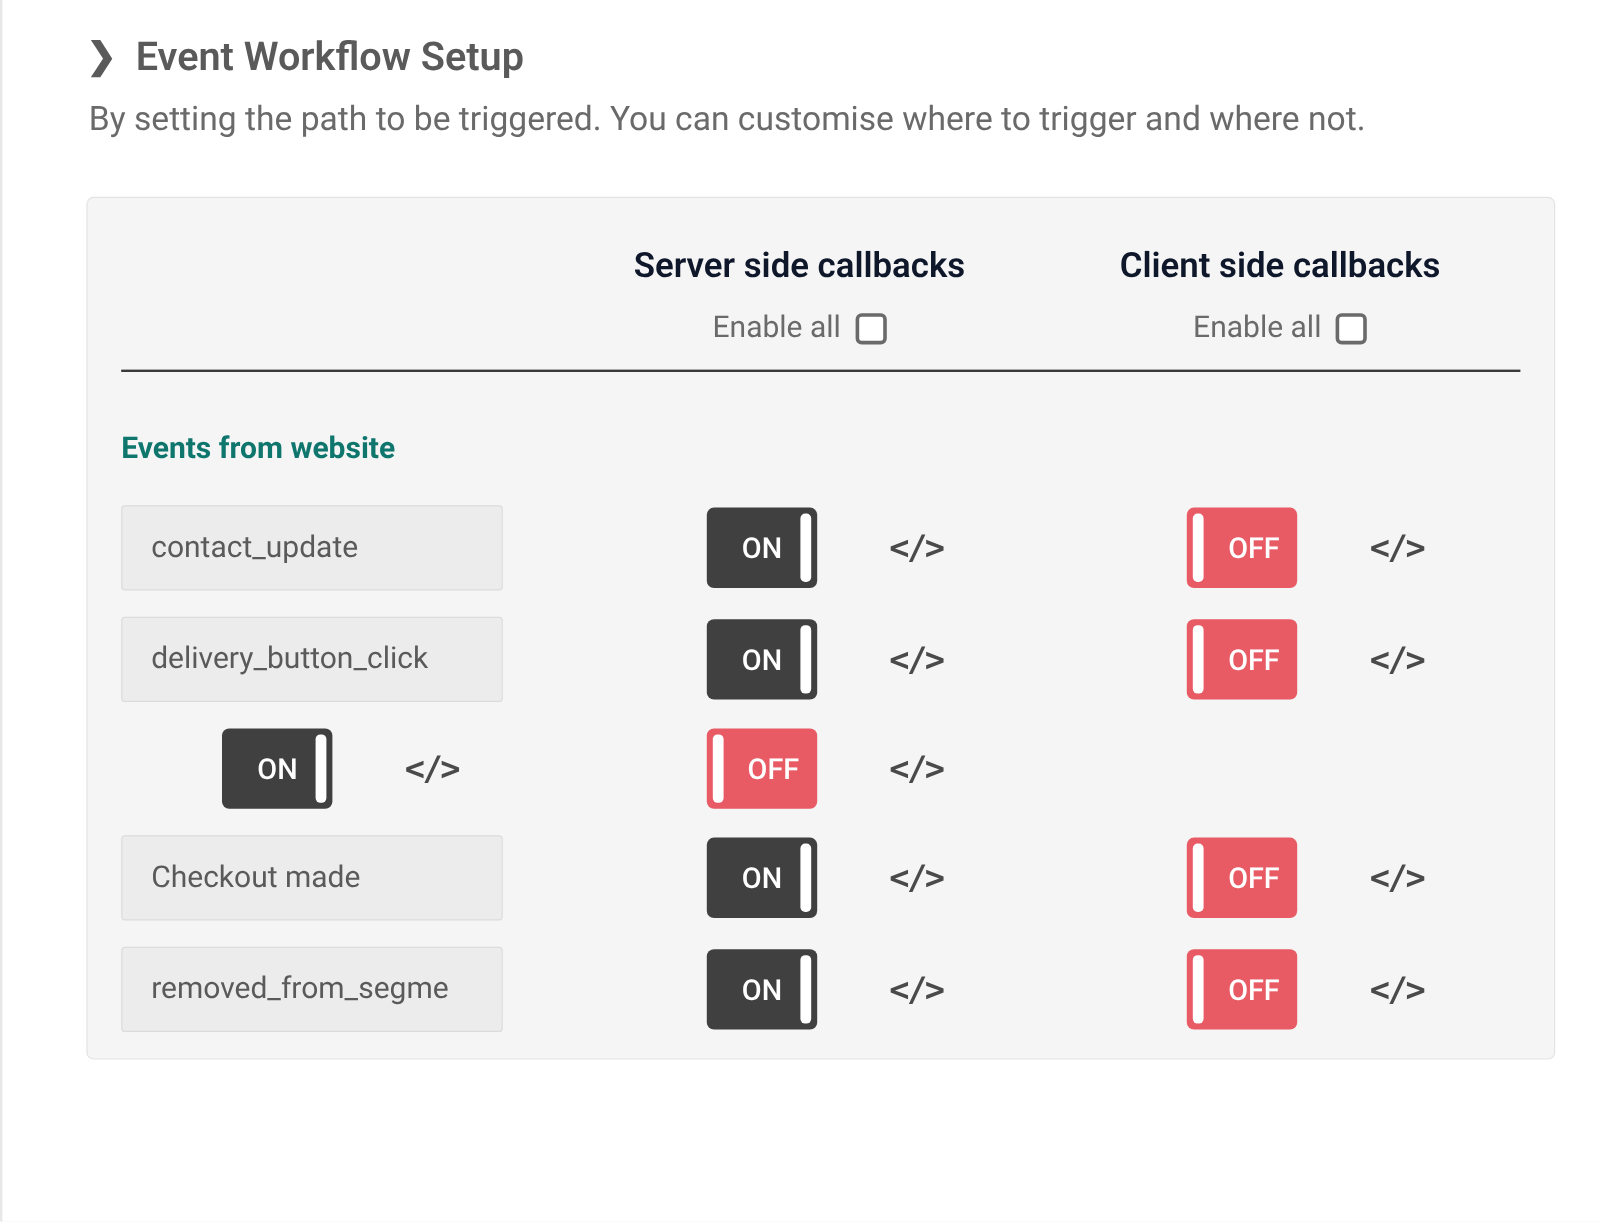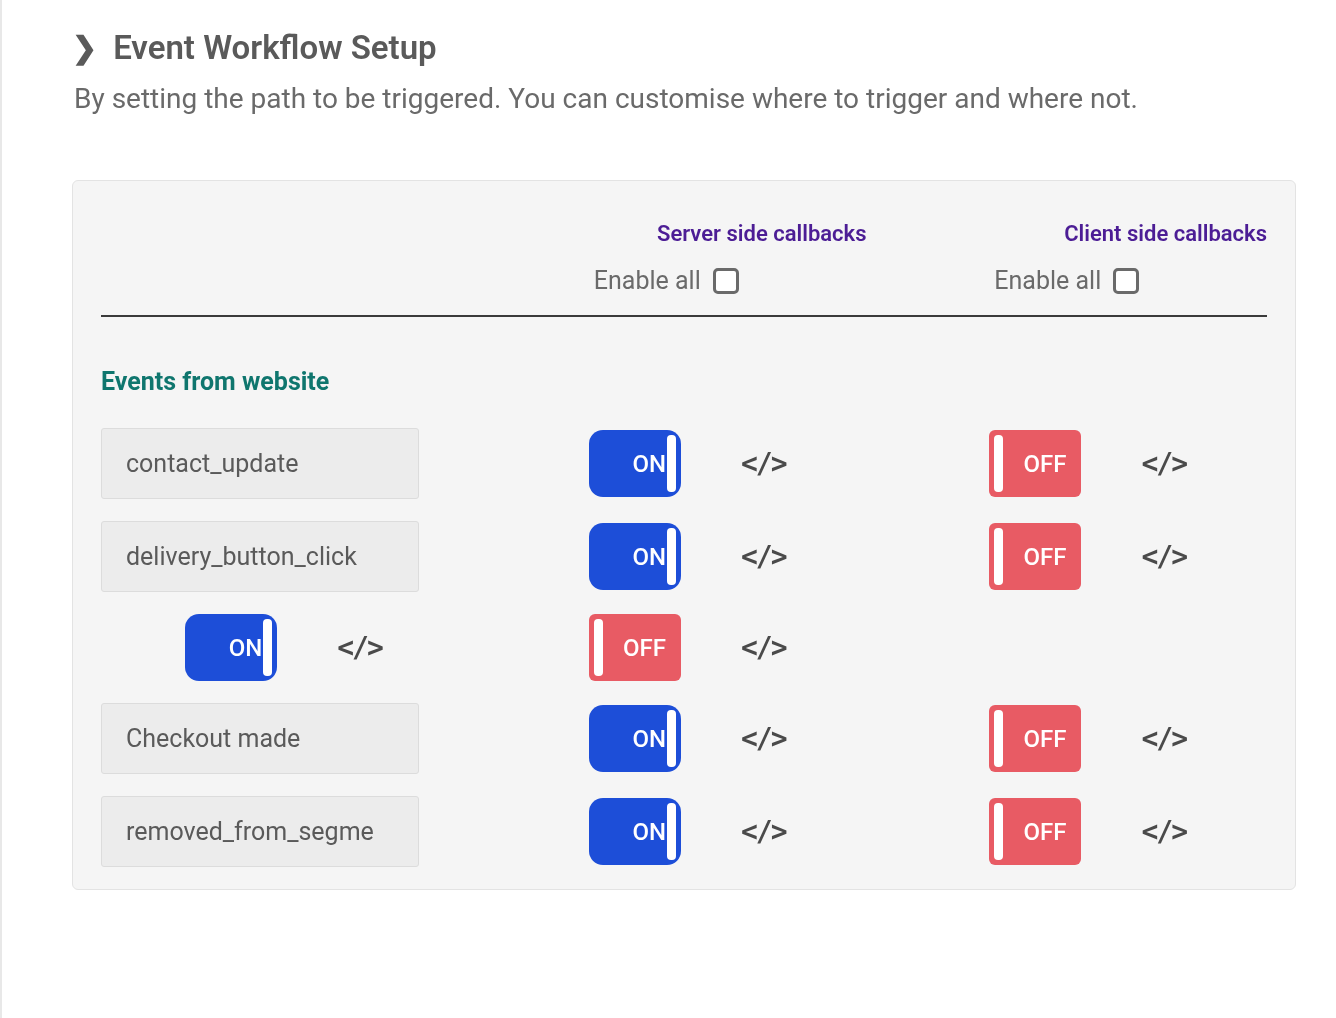--- a/index.html
+++ b/index.html
@@ -33,46 +33,45 @@
     }
     .page-title {
       font-size: 33px;
       font-weight: 600;
       color: #5a5a5a;
     }
     .page-desc {
       font-size: 28px;
       color: #6a6a6a;
       line-height: 1.55;
-      margin-bottom: 60px;
+      margin-bottom: 44px;
       margin-left: 2px;
     }
     .panel {
       background: #f5f5f5;
       border: 1px solid #e3e3e3;
       border-radius: 6px;
       padding: 40px 28px 0 28px;
     }
     .columns-header {
       display: grid;
       grid-template-columns: 365px 1fr 1fr;
       align-items: start;
       padding-bottom: 20px;
       border-bottom: 2px solid #3a3a3a;
       margin-bottom: 50px;
     }
     .col-header {
       text-align: center;
     }
     .col-title {
-      font-size: 22px;
+      font-size: 29px;
       font-weight: 600;
-      color: #4c1d95;
+      color: #0f172a;
       margin-bottom: 20px;
-      text-align: right;
     }
     .enable-all-row {
       display: flex;
       align-items: center;
       justify-content: center;
       gap: 12px;
     }
     .enable-all-label {
       font-size: 25px;
       color: #6a6a6a;
@@ -119,23 +118,22 @@
       width: 92px;
       height: 67px;
       border-radius: 6px;
       display: flex;
       align-items: center;
       padding: 5px;
       cursor: pointer;
       position: relative;
     }
     .toggle.on {
-      background: #1d4ed8;
-      justify-content: flex-end;
-      border-radius: 14px;
+      background: #404040;
+      justify-content: center;
     }
     .toggle.off {
       background: #e85b64;
       justify-content: flex-end;
       padding-left: 28px;
     }
     .toggle-label {
       color: #fff;
       font-size: 24px;
       font-weight: 500;

